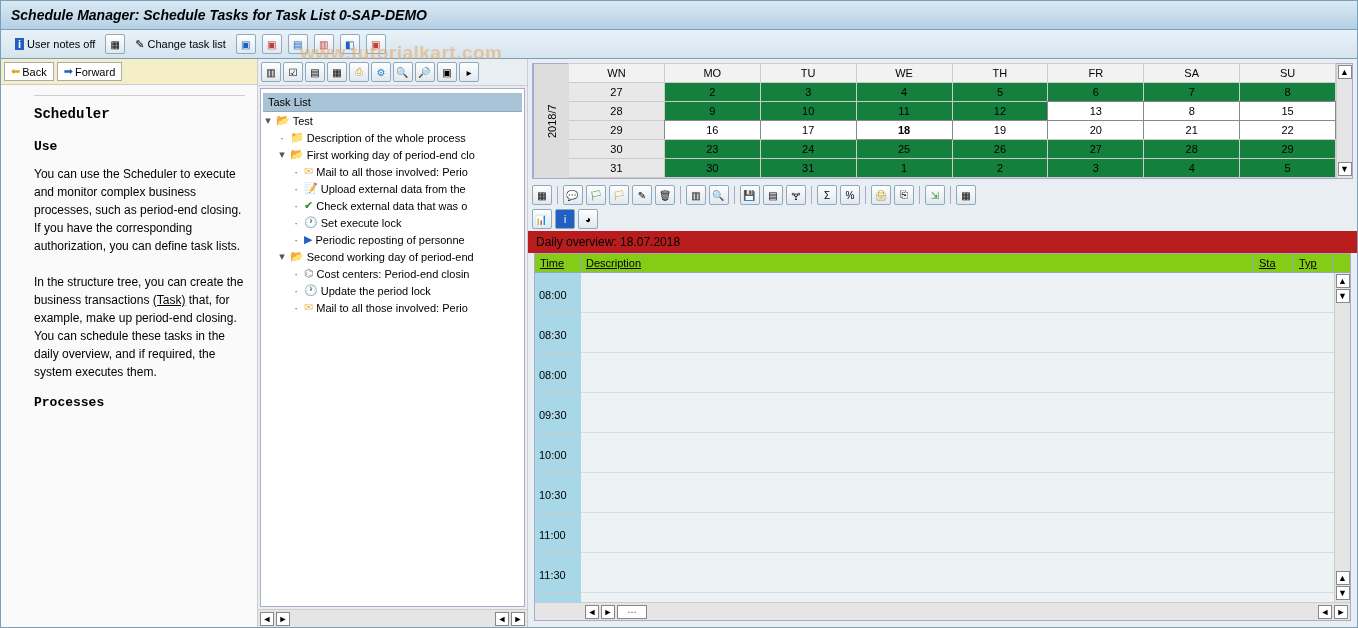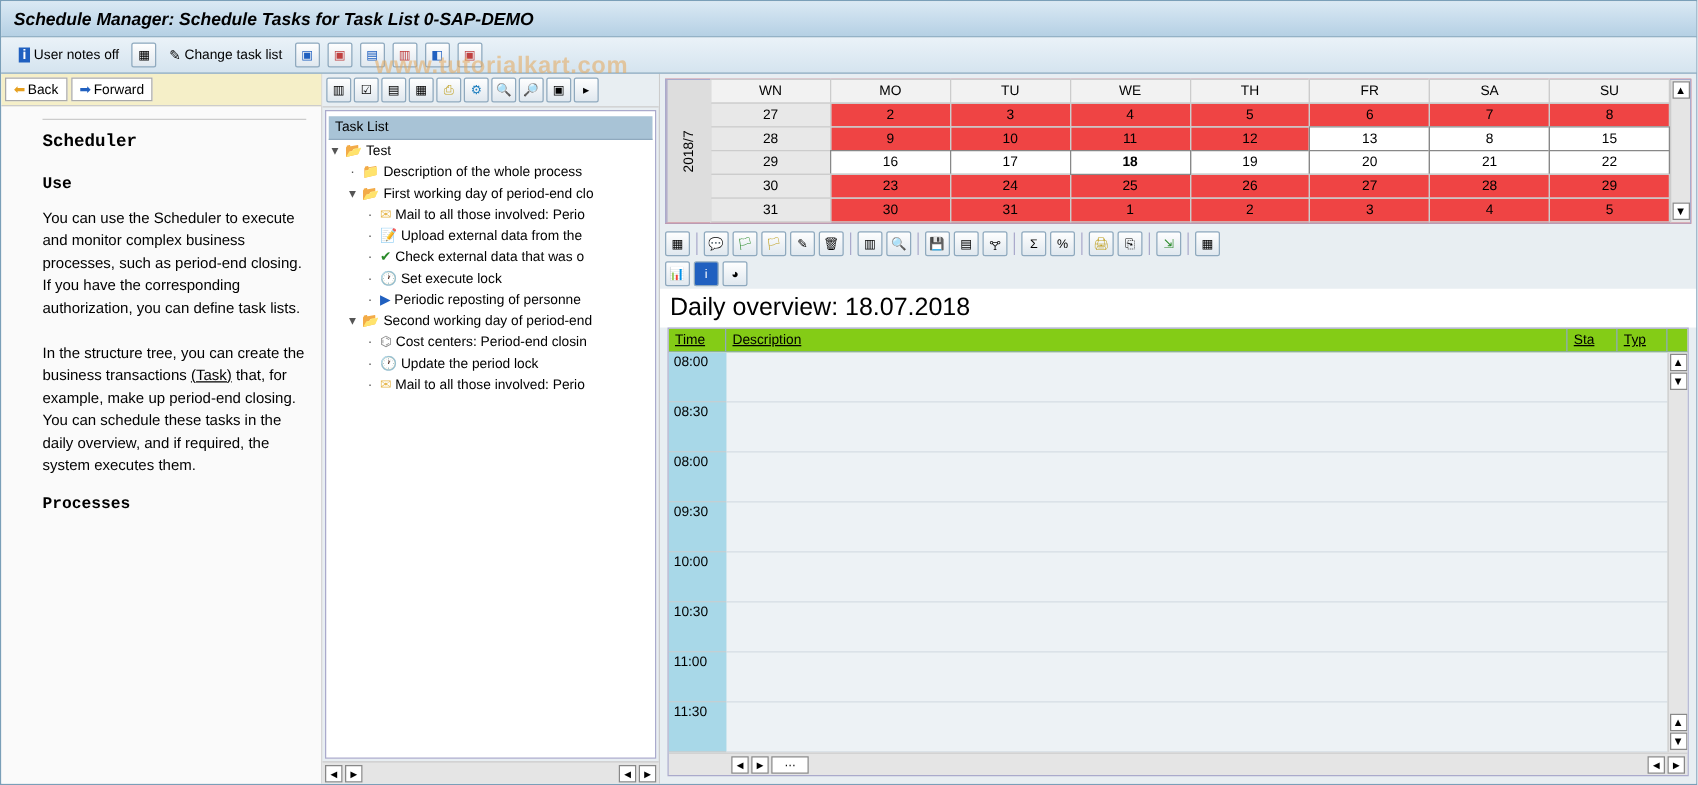--- a/index.html
+++ b/index.html
@@ -19,39 +19,39 @@
 .mid-pane { width: 270px; border-right: 1px solid #ccc; display: flex; flex-direction: column; background: #e8eef2; }
 .mid-toolbar { background: #e8eef2; padding: 3px; display: flex; gap: 2px; border-bottom: 1px solid #ccc; align-items: center; }
 .icon-btn { width: 20px; height: 20px; border: 1px solid #8fa9be; background: linear-gradient(#fefefe,#e0e8ef); border-radius: 2px; cursor: pointer; display: inline-flex; align-items: center; justify-content: center; font-size: 10px; }
 .tree { flex:1; background: #fff; border: 1px solid #aac; margin: 2px; padding: 4px 2px; overflow: auto; font-size: 11px; }
 .tree .th { background: #a8c3d6; padding: 3px 5px; font-weight: normal; border-bottom: 1px solid #8fa9be; }
 .tree-item { display: flex; align-items: center; gap: 3px; padding: 2px 0; white-space: nowrap; cursor: default; }
 .tree-item .arr { width:10px; text-align:center; color:#555; }
 .ind1 { padding-left: 14px; } .ind2 { padding-left: 28px; }
 .right-pane { flex:1; display: flex; flex-direction: column; background: #e8eef2; }
 .cal-wrap { padding: 4px; background: #e8eef2; }
-.cal { border:1px solid #aac; background:#ef4444; }
+.cal { border:1px solid #aac; background:#15803d; }
 .cal-side { width:36px; display:flex; align-items:center; justify-content:center; writing-mode: vertical-rl; transform: rotate(180deg); background:#ddd; border-right:1px solid #aac; font-size:11px;}
 .cal-body { flex:1; }
 .cal-head { display:flex; }
 .cal-head div, .cal-r div { flex:1; text-align:center; padding:3px 0; border:1px solid #ccc; margin:-1px 0 0 -1px; font-size:11px; }
 .cal-head div { background:#f2f2f2; font-weight:normal; }
 .cal-r { display:flex; }
 .wn { background:#e8e8e8 !important; }
 .today { font-weight:bold; border:2px solid #555 !important; position:relative; z-index:1;}
 .box-cell { background:#fff; border:1px solid #888 !important; }
 .right-toolbar { padding: 2px 4px; display:flex; gap:3px; flex-wrap:wrap; background:#e8eef2; align-items:center;}
 .right-toolbar .sep { width:1px; height:18px; background:#aac; margin:0 2px; }
-.daily-title { font-size:20px; padding:4px 8px; background:#ffffff; }
+.daily-title { font-size:12px; padding:4px 8px; background:#b91c1c; }
 .sched-grid { margin: 0 6px 6px 6px; border:1px solid #aac; flex:1; display:flex; flex-direction:column; overflow:hidden;}
 .sched-head { display:flex; background:#84cc16; border-bottom:1px solid #8fa9be;text-decoration:underline;}
 .sched-head div { padding:3px 5px; border-right:1px solid #8fa9be; font-size:11px;}
 .sched-body { flex:1; overflow:auto; display:flex; background:#edf2f5;}
 .time-col { width:46px; background:#a8d8e8; }
-.time-col div { height:40px; padding:2px 4px; border-bottom:1px solid #ccc; font-size:11px; background:#a8d8e8;}
+.time-col div { height:40px; padding:16px 4px; border-bottom:1px solid #ccc; font-size:11px; background:#a8d8e8;}
 .desc-col { flex:1; }
 .desc-col div { height:40px; border-bottom:1px solid #d5dde3; }
 .scrollbar-v { width:16px; background:#e5e5e5; border-left:1px solid #ccc; position:relative;}
 .sb-btn { width:14px; height:14px; background:#fff; border:1px solid #888; margin:1px auto; display:flex;align-items:center;justify-content:center;font-size:9px;cursor:pointer;}
 .hscroll-area { height:18px; background:#e5e5e5; border-top:1px solid #ccc; display:flex; align-items:center; padding:0 2px; gap:2px;}
 .folder-icon { color:#e6b84f; }
 .mail-icon { color:#e6b84f; }
 .clock-icon { color:#555; }
 .play-icon { color:#2060c0; }
 .org-icon { color:#888; }

